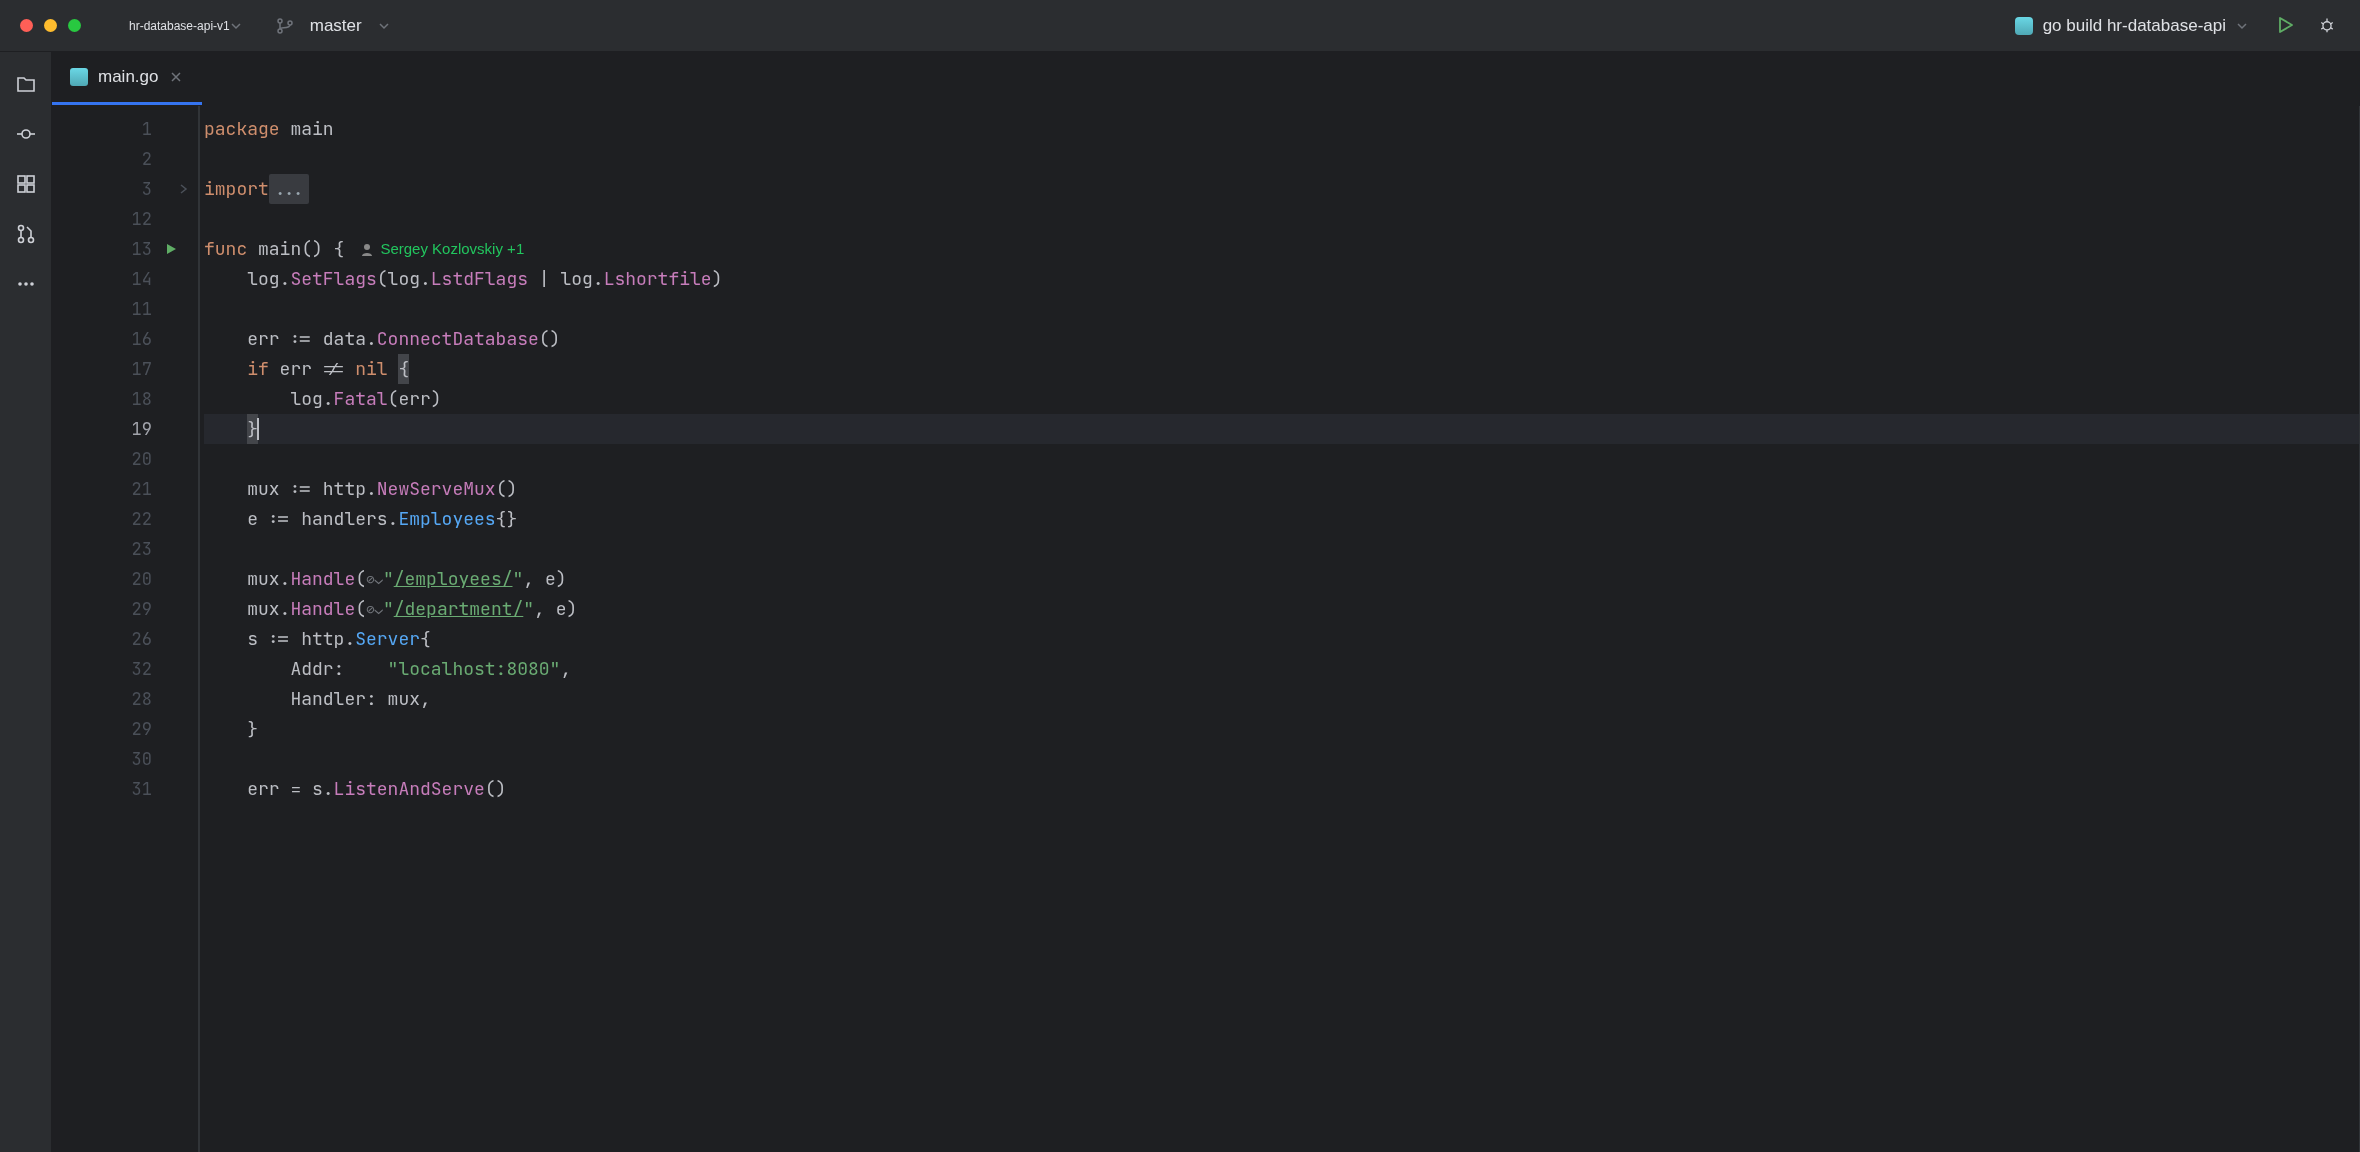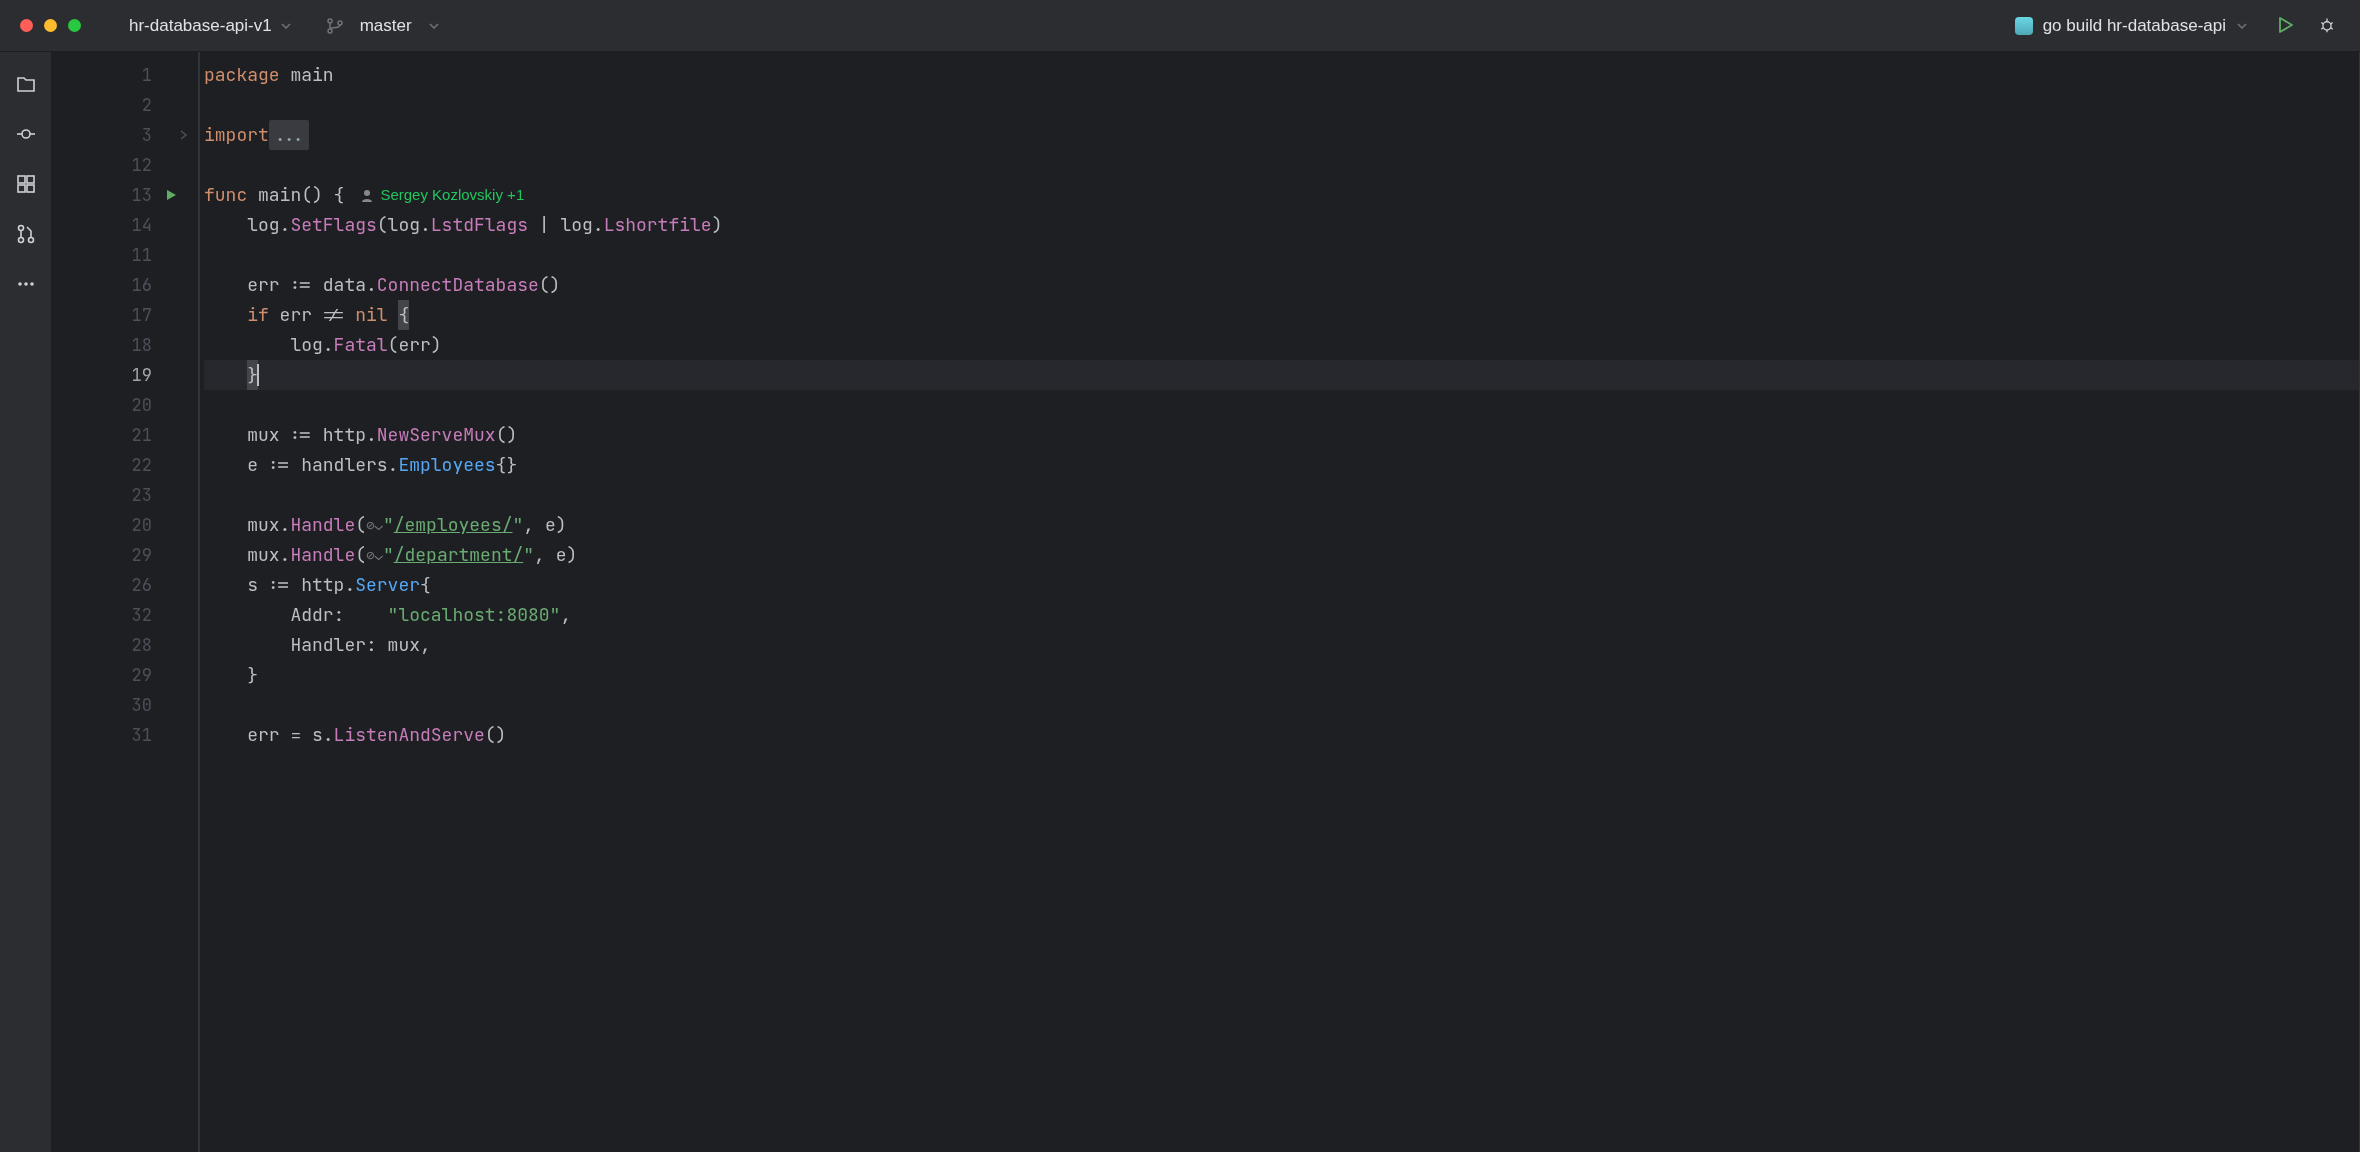--- a/index.html
+++ b/index.html
@@ -33,23 +33,22 @@
       height: 13px;
       border-radius: 50%;
     }
     .tl-red { background: #ff5f57; }
     .tl-yellow { background: #febc2e; }
     .tl-green { background: #28c840; }
     
     .project-selector {
       display: flex;
       align-items: center;
-      gap: 8px;
       color: #dfe1e5;
-      font-size: 17px;
+      font-size: 12px;
       font-family: -apple-system, BlinkMacSystemFont, sans-serif;
       padding: 4px 8px;
       border-radius: 4px;
       cursor: pointer;
     }
     
     .chevron {
       display: inline-flex;
       align-items: center;
       color: #6f737a;
@@ -355,20 +354,31 @@
       <svg width="22" height="22" viewBox="0 0 22 22">
           <circle cx="5" cy="11" r="1.8" fill="currentColor"></circle>
           <circle cx="11" cy="11" r="1.8" fill="currentColor"></circle>
           <circle cx="17" cy="11" r="1.8" fill="currentColor"></circle>
         </svg>
     </div>
   </div>
 
   <div class="editor-area">
 
+    <div class="tab-bar">
+      <div class="tab">
+        <span class="tab-icon"></span>
+        <span>main.go</span>
+        <span class="tab-close">
+          <svg width="12" height="12" viewBox="0 0 12 12">
+              <path d="M2 2 L10 10 M10 2 L2 10" stroke="currentColor" stroke-width="1.5"></path>
+            </svg>
+        </span>
+      </div>
+    </div>
 
     <div class="code-editor">
       <div class="gutter" id="gutter">
           <div class="gutter-line">1</div>
           <div class="gutter-line">2</div>
           <div class="gutter-line">3<span class="fold-chevron">
               <svg width="12" height="12" viewBox="0 0 12 12">
                 <path d="M3 2 L8 6 L3 10" stroke="currentColor" stroke-width="1.5" fill="none"></path>
               </svg>
             </span></div>

